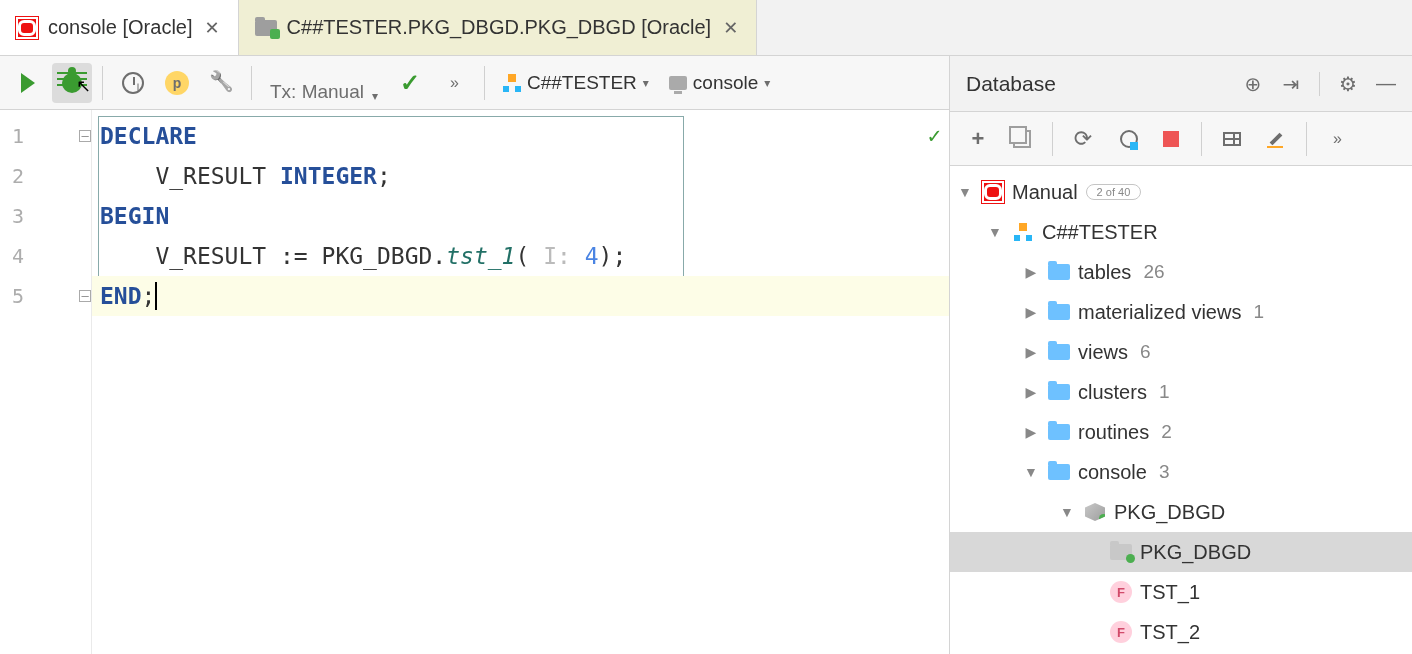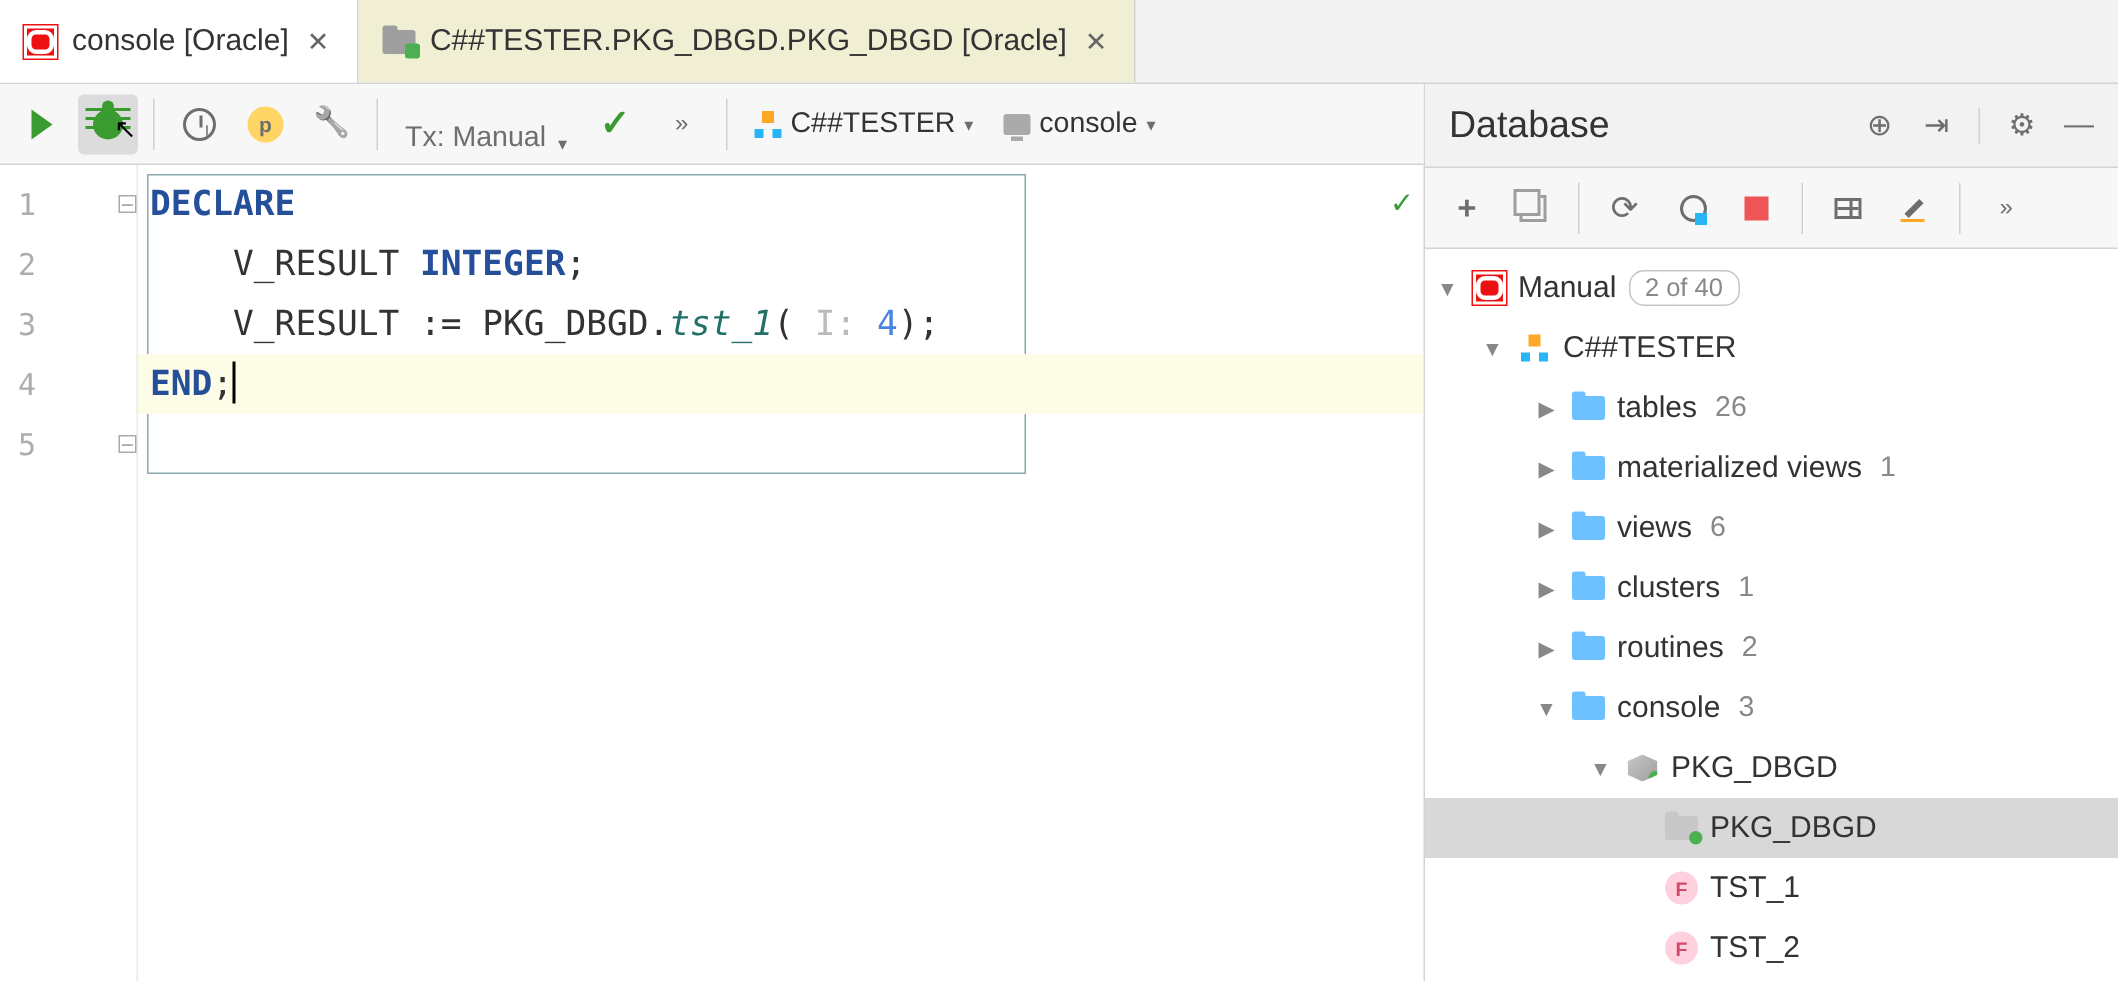--- a/index.html
+++ b/index.html
@@ -162,21 +162,21 @@
   }
   .caret-cursor {
     display:inline-block; width:2px; height:28px; background:#000; vertical-align:middle; margin-bottom:4px;
   }
 
   
   .db-pane-header {
     height:56px; display:flex; align-items:center; background:#f2f2f2;
     border-bottom:1px solid #d4d4d4; padding: 0 10px; gap:6px;
   }
-  .db-pane-title { font-size:25px; flex:1; padding-left:6px; }
+  .db-pane-title { font-size:21px; flex:1; padding-left:6px; }
   .hdr-icon { width:32px; height:32px; display:flex; align-items:center; justify-content:center; cursor:pointer; color:#6e6e6e; font-size:20px; }
 
   
   .add-ds-icon { font-size:22px; color:#6e6e6e; font-weight:bold;}
   .dup-icon { width:18px; height:18px; border:2px solid #9e9e9e; position:relative;}
   .dup-icon:after { content:""; position:absolute; top:-6px; left:-6px; width:14px; height:14px; border:2px solid #9e9e9e; background:#f7f7f7;}
   .refresh-icon { font-size:22px; color:#6e6e6e;}
   .dbref-icon { width:18px;height:18px; position:relative; }
   .dbref-icon:before {content:"";position:absolute;top:0;left:2px;width:14px;height:14px;border:2px solid #6e6e6e;border-radius:50%;}
   .dbref-icon:after {content:"";position:absolute;bottom:-2px;right:-2px;width:8px;height:8px;background:#29b6f6;}
@@ -199,21 +199,21 @@
   .tree-icon { width:22px; height:18px; display:inline-flex; align-items:center; justify-content:center;}
   .folder-blue { width:22px;height:16px;background:#6ec1ff;border-radius:2px;position:relative;}
   .folder-blue:before {content:"";position:absolute;top:-3px;left:0;width:9px;height:4px;background:#6ec1ff;border-radius:2px 2px 0 0;}
   .pkg-icon { width:20px;height:18px;background:linear-gradient(135deg,#c8c8c8,#9e9e9e);clip-path:polygon(50% 0,100% 25%,100% 75%,50% 100%,0 75%,0 25%);position:relative;}
   .pkg-icon.bug:after {content:"";position:absolute;bottom:-2px;right:-3px;width:9px;height:9px;background:#4caf50;border-radius:50%;}
   .pkgbody-icon { width:22px;height:16px;background:#c8c8c8;border-radius:2px;position:relative;}
   .pkgbody-icon:before {content:"";position:absolute;top:-3px;left:0;width:9px;height:4px;background:#c8c8c8;border-radius:2px 2px 0 0;}
   .pkgbody-icon:after {content:"";position:absolute;bottom:-3px;right:-3px;width:9px;height:9px;background:#4caf50;border-radius:50%;}
   .f-icon { width:22px;height:22px;background:#ffd0dd;border-radius:50%;display:flex;align-items:center;justify-content:center;color:#d14a6a;font-size:13px;font-weight:bold;}
   .count-badge {
-    border:1px solid #c5c5c5; border-radius:10px; padding: 1px 10px; color:#888; font-size:17px;
+    border:1px solid #c5c5c5; border-radius:10px; padding: 1px 10px; color:#888; font-size:11px;
   }
   .count-plain { color:#888; font-size:19px; margin-left:4px;}
   .tree-label {}
 </style>
 </head>
 <body>
 
 <div class="tabs-row">
   <div class="tab active">
     <span class="oracle-icon"></span>
@@ -293,20 +293,21 @@
         <div class="line-no">
             <span>5</span>
             <span class="fold">–</span>
           </div>
       </div>
       <div class="code">
         <div class="code-box"></div>
         <span class="code-check">✓</span>
         <div class="code-line"><span class="kw">DECLARE</span></div>
         <div class="code-line"><span>    V_RESULT </span><span class="ty">INTEGER</span><span>;</span></div>
+        <div class="code-line"><span class="kw">BEGIN</span></div>
         <div class="code-line"><span>    V_RESULT := PKG_DBGD.</span><span class="fn">tst_1</span><span>( </span><span class="hint">I: </span><span class="num">4</span><span>);</span></div>
         <div class="code-line current"><span class="kw">END</span><span>;</span><span class="caret-cursor"></span></div>
       </div>
     </div>
   </div>
 
   <div class="db-pane">
     <div class="db-pane-header">
       <span class="db-pane-title">Database</span>
       <span class="hdr-icon">⊕</span>

